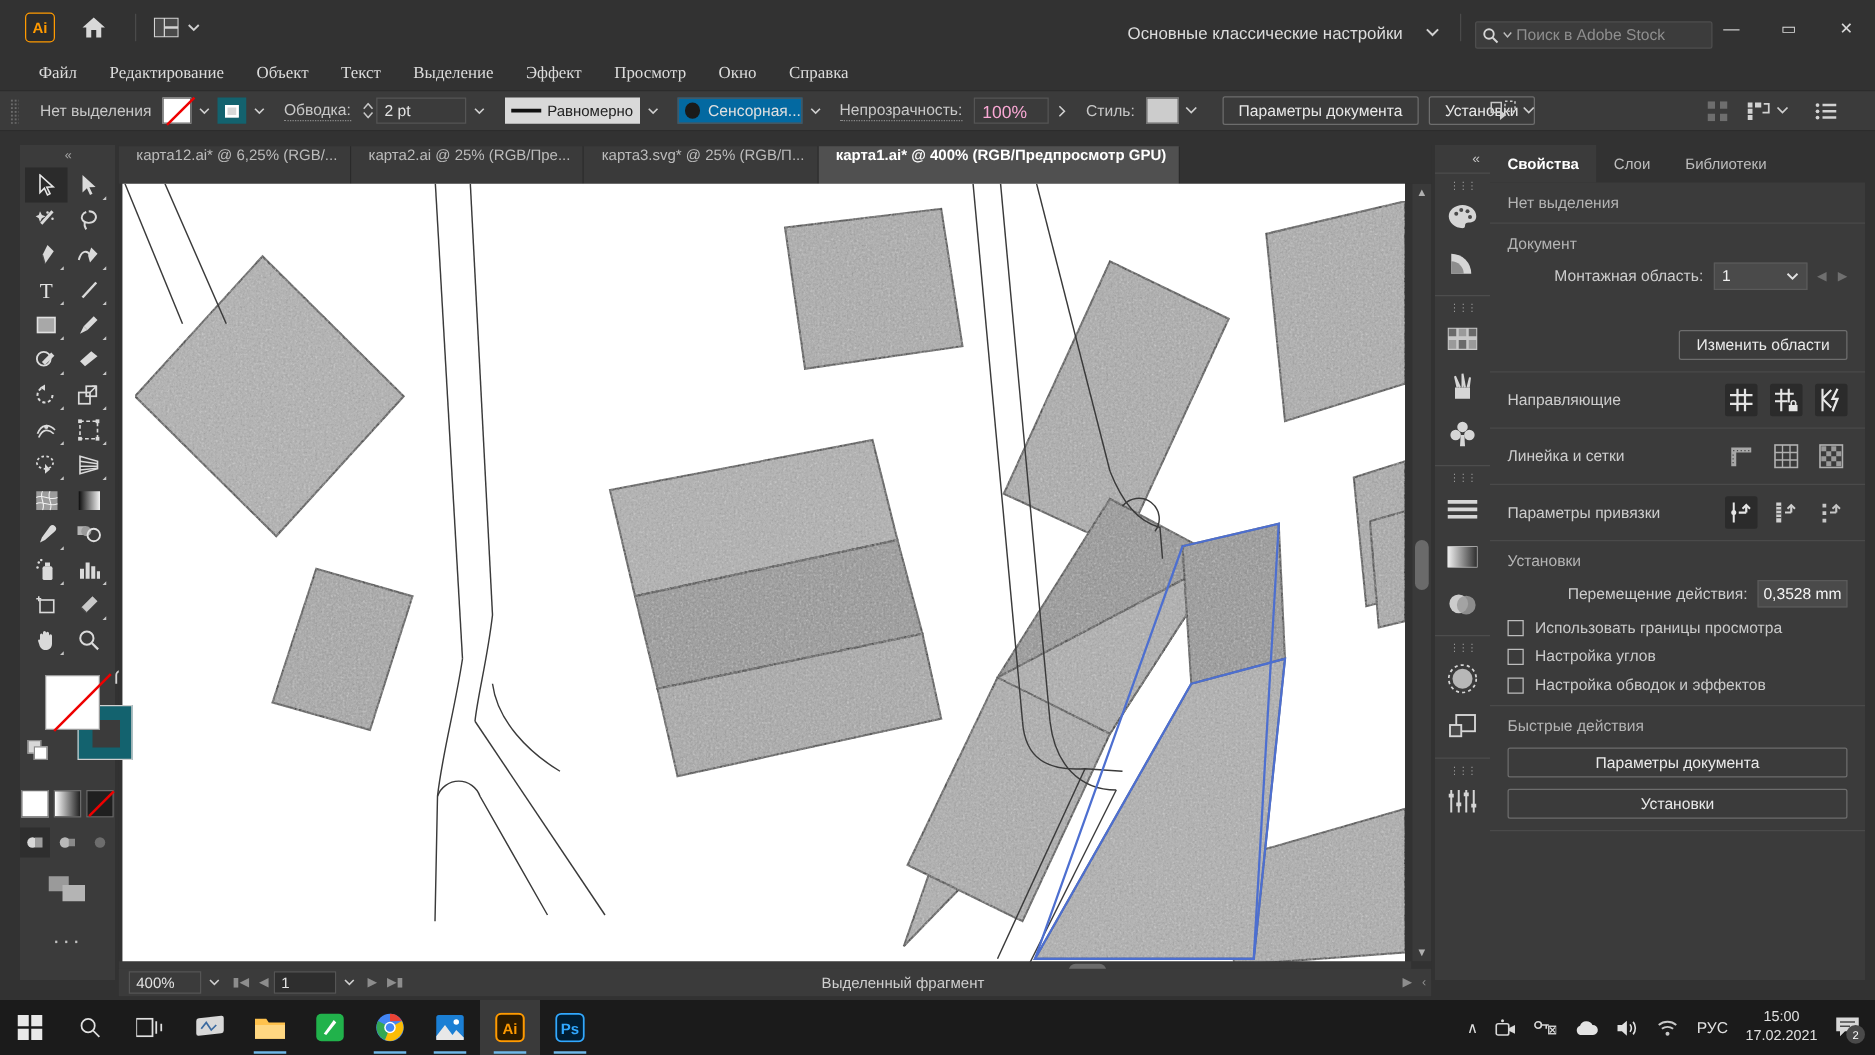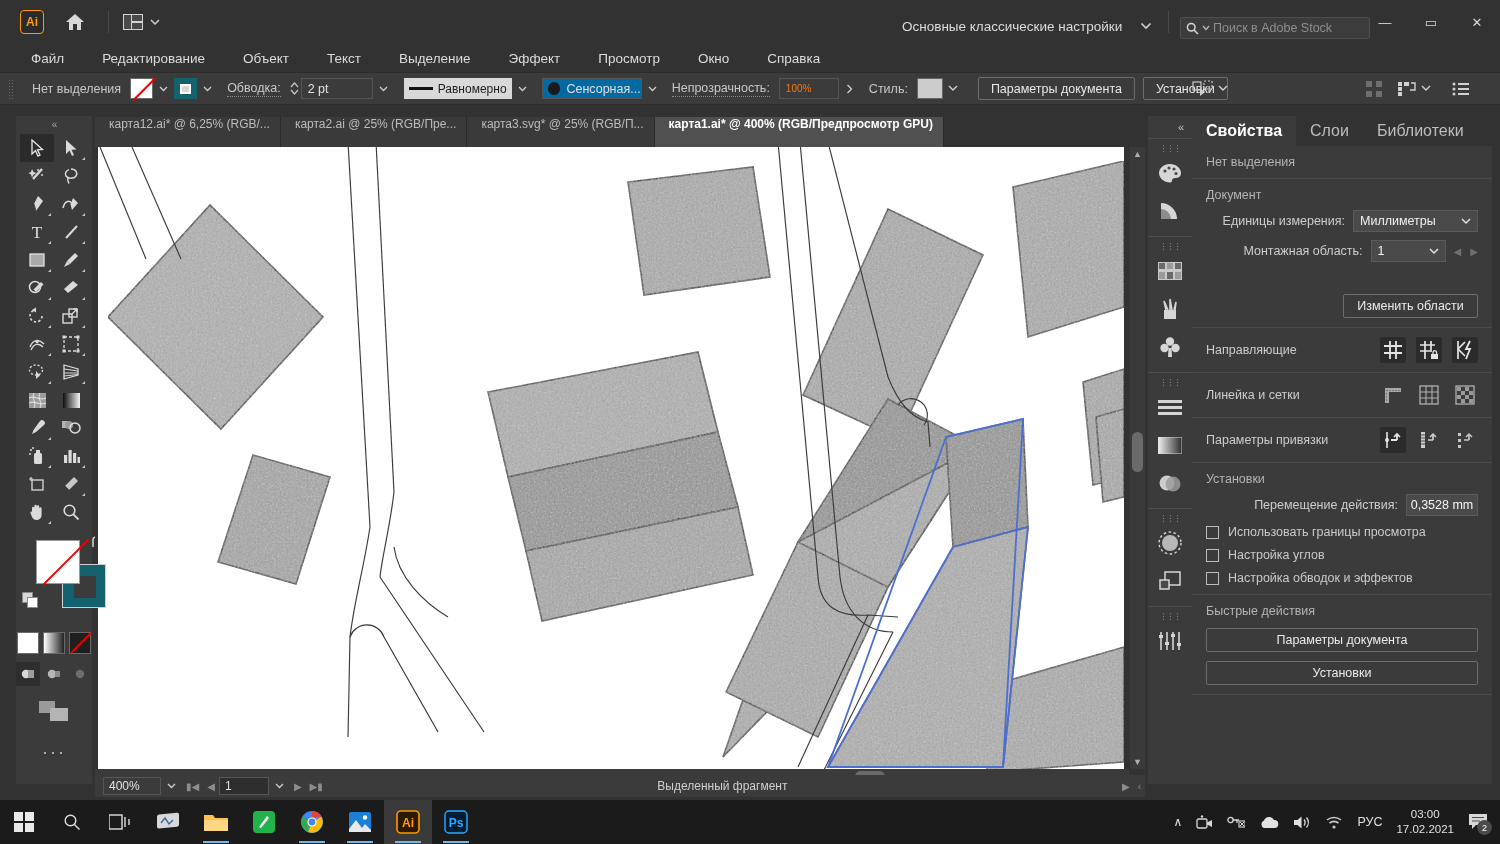--- a/index.html
+++ b/index.html
@@ -22,21 +22,21 @@
   .ws-name { position:absolute; left:902px; top:19px; font-size:13.5px; color:#dcdcdc; }
   .ws-caret { position:absolute; left:1140px; top:22px; }
   .tb-sep2 { position:absolute; left:1168px; top:11px; width:1px; height:22px; background:#4a4a4a; }
   .search-box { position:absolute; left:1180px; top:17px; width:190px; height:22px; background:#3c3c3c;
                 border:1px solid #4e4e4e; border-radius:2px; display:flex; align-items:center; padding:0 5px; gap:3px; }
   .search-ph { color:#8f8f8f; font-size:12.5px; }
   .win-ctrls { position:absolute; right:0; top:0; height:44px; display:flex; align-items:center; }
   .wbtn { width:46px; height:44px; display:flex; align-items:center; justify-content:center; color:#d8d8d8; font-size:13px; }
 
   
-  .menubar { height:28px; display:flex; align-items:center; padding-left:20px; gap:16px; background:#323232; }
+  .menubar { height:28px; display:flex; align-items:center; padding-left:20px; gap:4px; background:#323232;font-family:Liberation Serif, serif; }
   .menu-item { padding:3px 11px; font-size:13.5px; color:#dcdcdc; }
 
   
   .controlbar { height:33px; background:#3b3b3b; border-top:1px solid #2c2c2c; border-bottom:1px solid #2c2c2c;
                 display:flex; align-items:center; padding-left:8px; gap:0; position:relative; }
   .grip { width:7px; height:20px; margin-right:8px;
           background-image:radial-gradient(circle, #777 0.8px, transparent 0.9px);
           background-size:3px 3px; opacity:.8; }
   .cb-label { font-size:12.5px; color:#c8c8c8; margin:0 9px; white-space:nowrap; }
   .dotted { border-bottom:1px dotted #8a8a8a; padding-bottom:1px; }
@@ -48,22 +48,22 @@
   .swatch-stroke i { width:11px; height:10px; border:2px solid #fff; background:#d8d8d8; display:block; }
   .spinner { display:flex; flex-direction:column; justify-content:center; gap:1px; margin-right:2px; color:#c0c0c0; font-size:7px; line-height:6px; }
   .num-field { width:72px; height:21px; background:#3b3b3b; border:1px solid #555; color:#e3e3e3;
                font-size:12.5px; padding-left:6px; display:flex; align-items:center; }
   .var-box { width:108px; height:21px; background:#d9d9d9; color:#222; font-size:12px; display:flex;
              align-items:center; justify-content:center; gap:5px; }
   .var-line { width:24px; height:3px; background:#111; }
   .brush-box { width:100px; height:21px; background:#0369a1; border:1px solid #555; display:flex;
                align-items:center; gap:6px; padding-left:5px; font-size:12.5px; color:#e0e0e0; }
   .dot-b { width:13px; height:13px; border-radius:50%; background:#1a1a1a; }
-  .op-field { width:60px; height:21px; background:#3b3b3b; border:1px solid #555; color:#f97316;
-              font-size:10px; display:flex; align-items:center; padding-left:6px; }
+  .op-field { width:60px; height:21px; background:#3b3b3b; border:1px solid #555; color:#f9a8d4;
+              font-size:14px; display:flex; align-items:center; padding-left:6px; }
   .style-sw { width:26px; height:21px; background:#ccc; border:1px solid #666; }
   .cb-btn { height:23px; padding:0 12px; border:1px solid #6d6d6d; border-radius:2px; background:#3b3b3b;
             color:#e8e8e8; font-size:12.5px; display:flex; align-items:center; }
 
   
   .tabbar { position:absolute; left:95px; top:116px; width:1050px; height:32px; background:#323232; display:flex; align-items:flex-end; }
   .doctab { height:31px; background:#3a3a3a; display:flex; align-items:center; padding:0 10px 0 14px;
             font-size:12px; color:#bcbcbc; border-right:1px solid #2a2a2a; gap:16px; white-space:nowrap;flex-direction:column; }
   .doctab.active { background:#505050; color:#fff; font-weight:bold; }
   .tab-x { color:#b5b5b5; font-size:12px; }
@@ -121,21 +121,21 @@
   
   .icondock { position:absolute; left:1148px; top:116px; width:44px; height:668px; background:#3b3b3b; }
   .dk-collapse { height:22px; display:flex; align-items:center; justify-content:flex-end; padding-right:8px; color:#c6c6c6; font-size:11px; }
   .dk-group { border-top:1px solid #4d4d4d; padding:3px 0 6px; }
   .dk-grip { height:12px; display:flex; align-items:center; justify-content:center; color:#999; font-size:8px; letter-spacing:-1px; }
   .dk-ic { height:38px; display:flex; align-items:center; justify-content:center; }
 
   
   .props { position:absolute; left:1192px; top:116px; width:300px; height:668px; background:#3b3b3b; }
   .ptabs { height:30px; display:flex; align-items:stretch; background:#323232; }
-  .ptab { padding:0 14px; display:flex; align-items:center; font-size:16px; color:#bdbdbd; }
+  .ptab { padding:0 14px; display:flex; align-items:center; font-size:12px; color:#bdbdbd; }
   .ptab.active { background:#3b3b3b; color:#fff; font-weight:bold; }
   .psec { padding:9px 14px; border-bottom:1px solid #4a4a4a; }
   .ptitle { font-size:12.5px; color:#b4b4b4; }
   .prow { display:flex; align-items:center; justify-content:flex-end; gap:8px; margin-top:8px; }
   .plabel { font-size:12.5px; color:#cdcdcd; }
   .psel { width:125px; height:22px; background:#4a4a4a; border:1px solid #5a5a5a; color:#f0f0f0;
           font-size:12.5px; display:flex; align-items:center; padding:0 6px; justify-content:space-between; }
   .psel-sm { width:75px; }
   .arrowpair { display:flex; gap:9px; color:#6f6f6f; font-size:10px; }
   .pbtn { height:24px; border:1px solid #6d6d6d; border-radius:2px; background:#3b3b3b; color:#eaeaea;
@@ -828,29 +828,20 @@
       <div class="ptab">Библиотеки</div>
     </div>
 
     <div class="psec">
       <div class="ptitle">Нет выделения</div>
     </div>
 
     <div class="psec">
       <div class="ptitle">Документ</div>
       <div class="prow">
-        <span class="plabel">Единицы измерения:</span>
-        <div class="psel">
-          <span>Миллиметры</span>
-          <svg width="10" height="7" viewBox="0 0 10 7">
-              <path d="M1 1 L5 5 L9 1" stroke="#e2e2e2" stroke-width="1.5" fill="none"></path>
-            </svg>
-        </div>
-      </div>
-      <div class="prow">
         <span class="plabel">Монтажная область:</span>
         <div class="psel psel-sm">
           <span>1</span>
           <svg width="10" height="7" viewBox="0 0 10 7">
               <path d="M1 1 L5 5 L9 1" stroke="#e2e2e2" stroke-width="1.5" fill="none"></path>
             </svg>
         </div>
         <div class="arrowpair">
           <span>◀</span>
           <span>▶</span>
@@ -1085,21 +1076,21 @@
     </span>
     <span>
       <svg width="18" height="14" viewBox="0 0 18 14">
           <path d="M2 5 A11 11 0 0 1 16 5" stroke="#c8c8c8" stroke-width="1.6" fill="none"></path>
           <path d="M4.5 8 A7.5 7.5 0 0 1 13.5 8" stroke="#c8c8c8" stroke-width="1.6" fill="none"></path>
           <circle cx="9" cy="12" r="1.6" fill="#c8c8c8"></circle>
         </svg>
     </span>
     <span style="font-size:12.5px">РУС</span>
     <span class="clock">
-      <span style="display:block">03:00</span>
+      <span style="display:block">15:00</span>
       <span style="display:block">17.02.2021</span>
     </span>
     <span class="notif">
       <svg width="20" height="18" viewBox="0 0 20 18">
           <path d="M1 1 L19 1 L19 12 L8 12 L4 16 L4 12 L1 12 Z" fill="#d8d8d8"></path>
           <path d="M4 4.5 L16 4.5 M4 8 L12 8" stroke="#4a4a4a" stroke-width="1.2"></path>
         </svg>
       <span class="nbadge">2</span>
     </span>
   </div>

